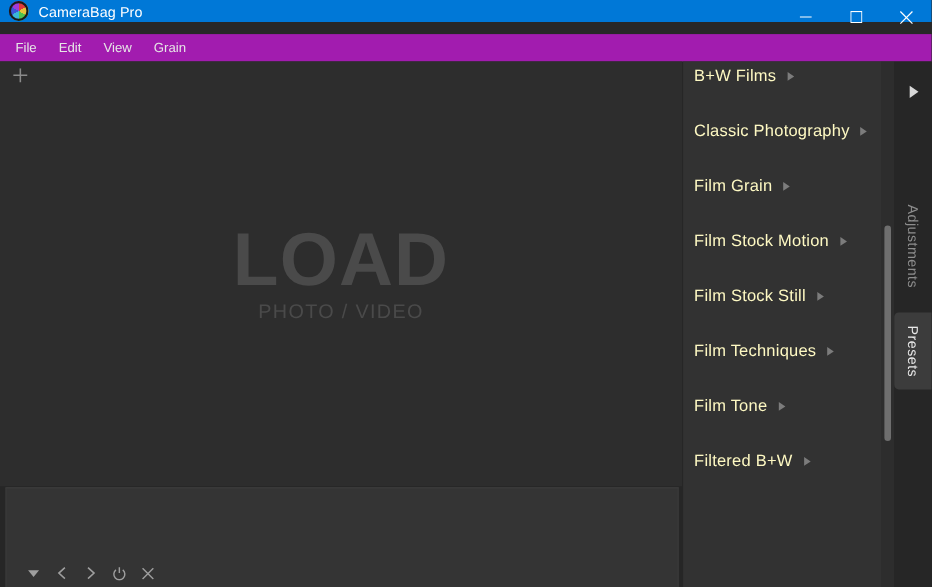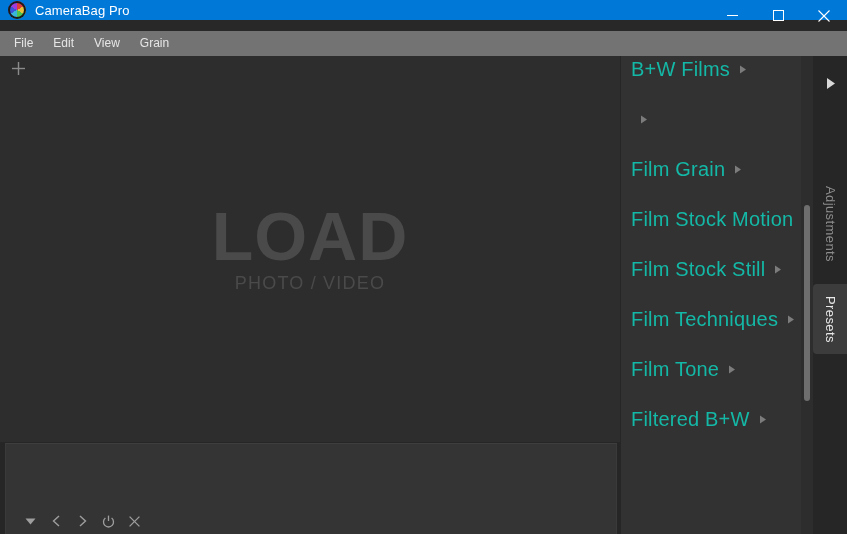--- a/index.html
+++ b/index.html
@@ -50,21 +50,21 @@
     width: 46px; height: 31px;
     display: flex; align-items: center; justify-content: center;
     color: #ffffff;
   }
   .wc svg { display: block; }
 
   
   #menubar {
     position: absolute; top: 31px; left: 0;
     width: 847px; height: 25px;
-    background: #737373;
+    background: #a21caf;
     display: flex; align-items: center;
   }
   .menu-item {
     color: #e6e6e6;
     font-size: 12px;
     padding: 0 10px;
     height: 25px;
     line-height: 25px;
   }
   .menu-item:first-child { margin-left: 4px; }
@@ -140,22 +140,22 @@
   #presets-list {
     position: absolute; left: 0; top: -12px;
     width: 192px;
   }
   .preset-row {
     height: 50px;
     display: flex; align-items: center;
     padding-left: 10px;
   }
   .preset-label {
-    color: #14b8a6;
-    font-size: 20px;
+    color: #fef9c3;
+    font-size: 15px;
     letter-spacing: .2px;
   }
   .preset-arrow {
     margin-left: 9px;
     color: #7c7c7c;
     display: flex; align-items: center;
   }
   .preset-arrow svg { display: block; }
 
   
@@ -296,20 +296,21 @@
         <div class="preset-row">
           <span class="preset-label">B+W Films</span>
           <span class="preset-arrow">
             <svg width="8" height="9" viewBox="0 0 8 9">
                 <polygon points="1,0.5 7,4.5 1,8.5" fill="currentColor"></polygon>
               </svg>
           </span>
         </div>
 
         <div class="preset-row">
+          <span class="preset-label">Classic Photography</span>
           <span class="preset-arrow">
             <svg width="8" height="9" viewBox="0 0 8 9">
                 <polygon points="1,0.5 7,4.5 1,8.5" fill="currentColor"></polygon>
               </svg>
           </span>
         </div>
 
 
 
         <div class="preset-row">

